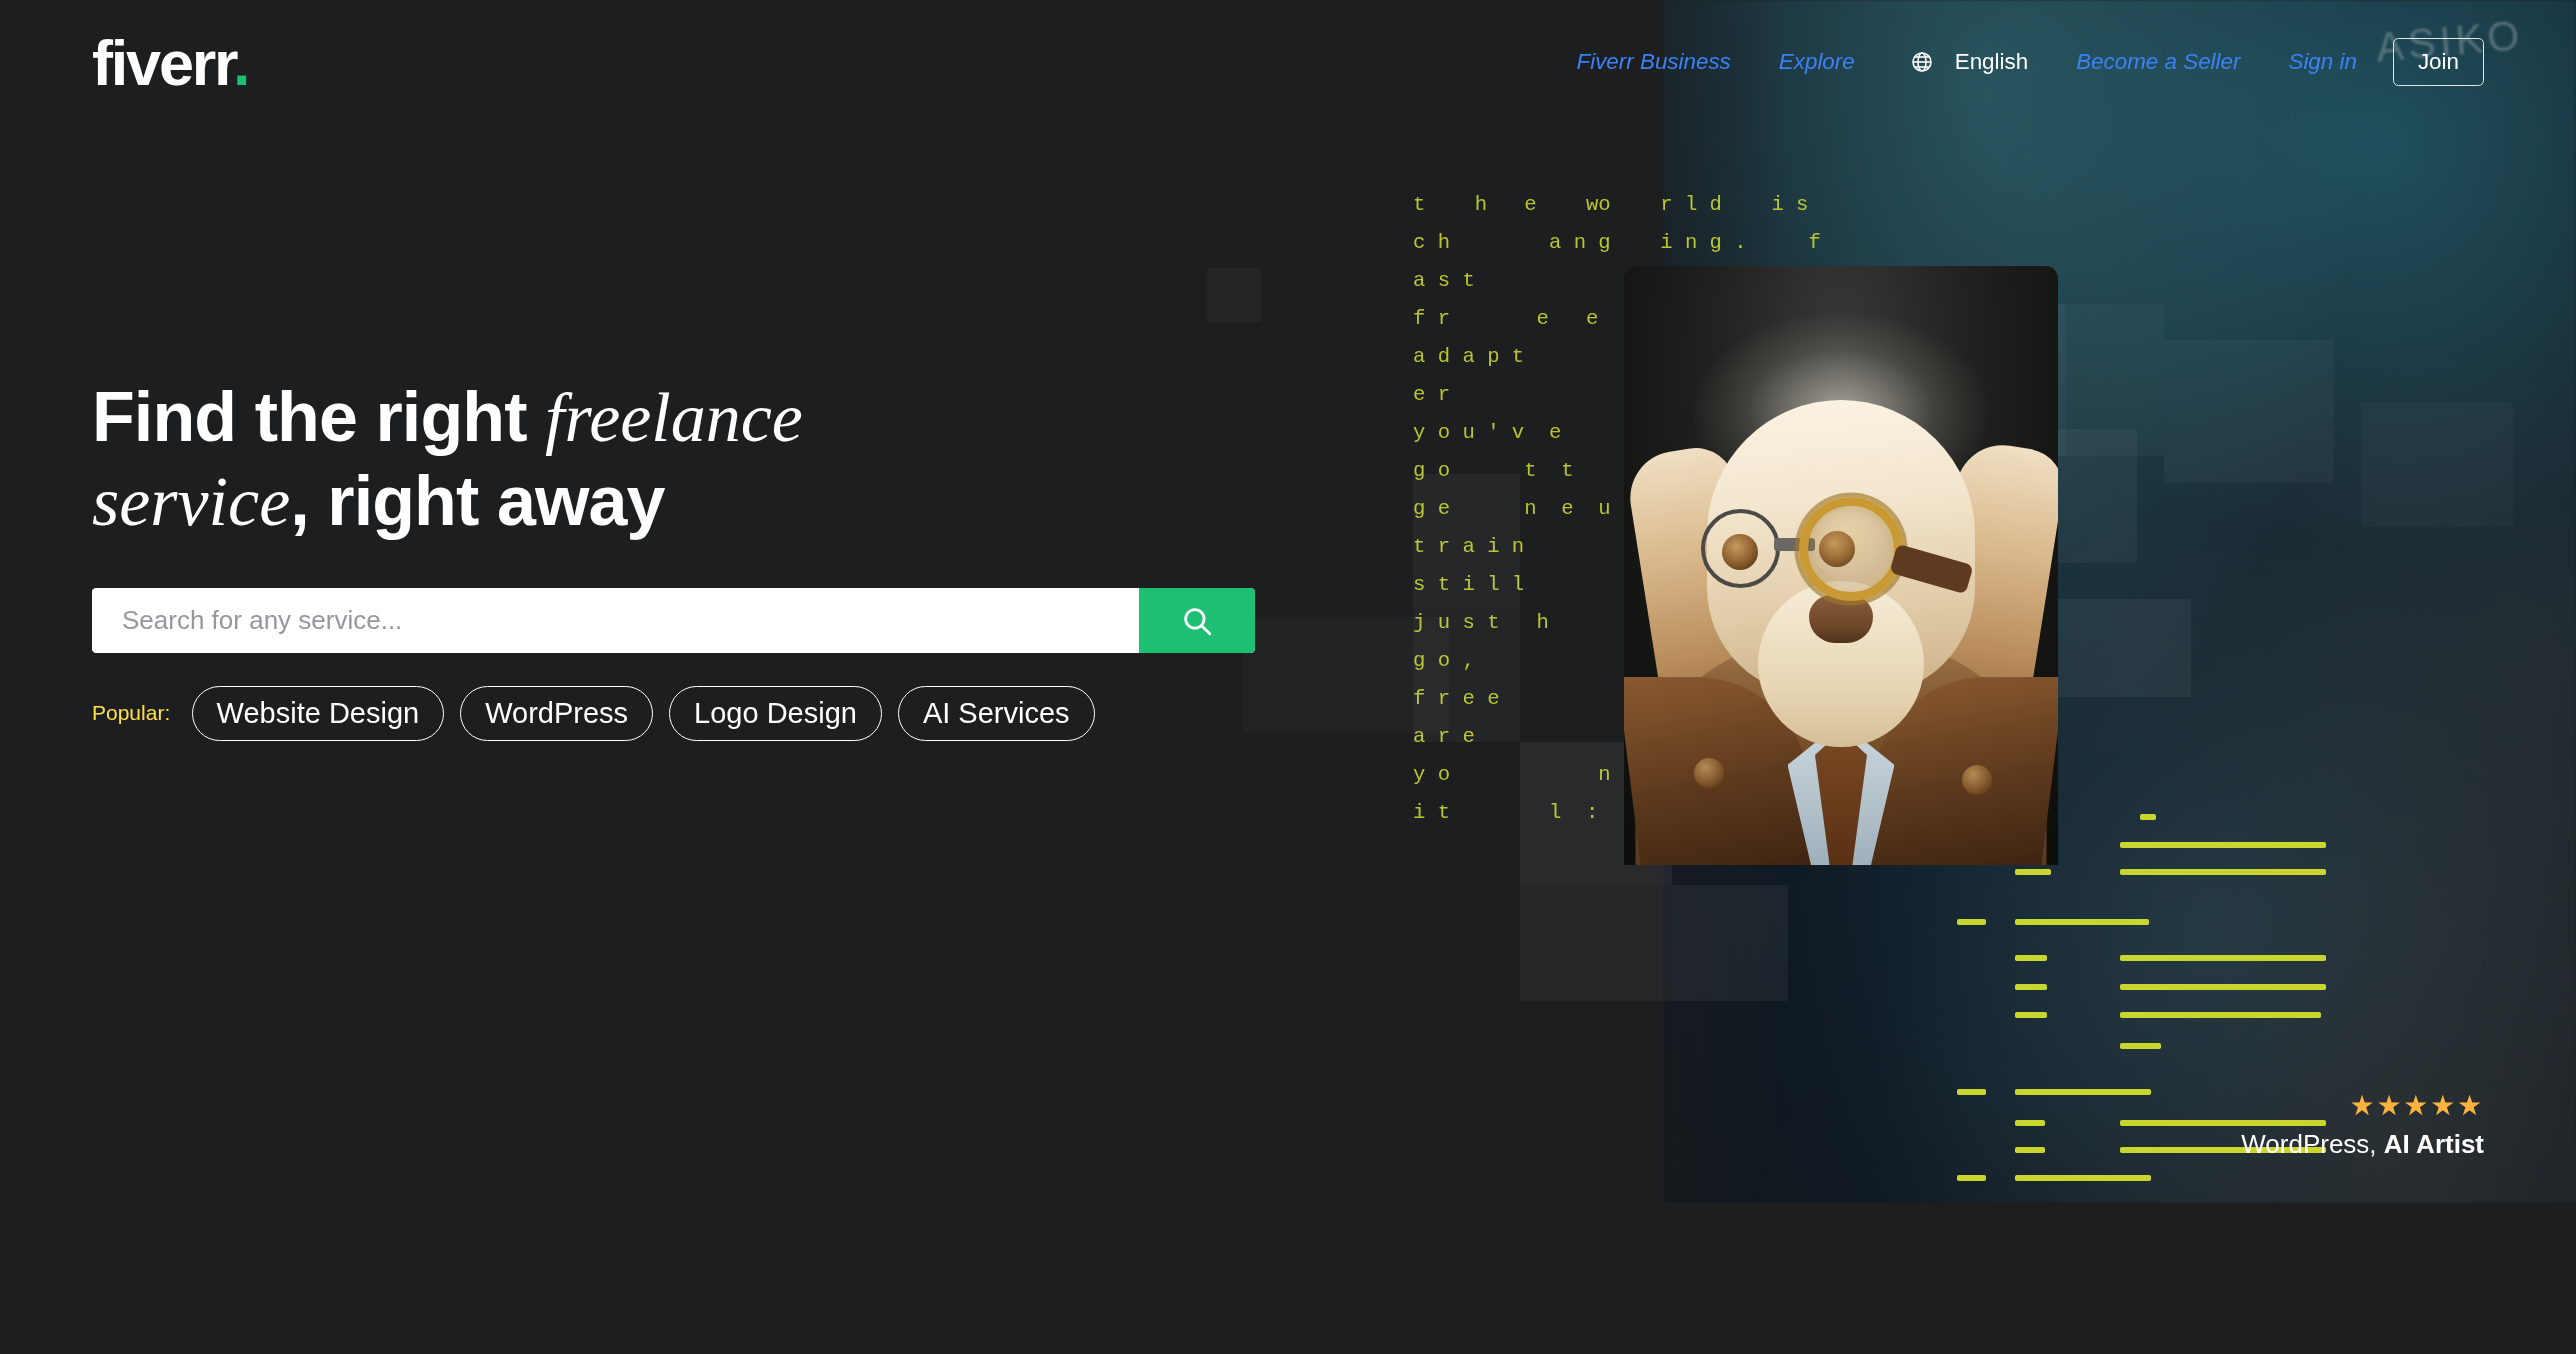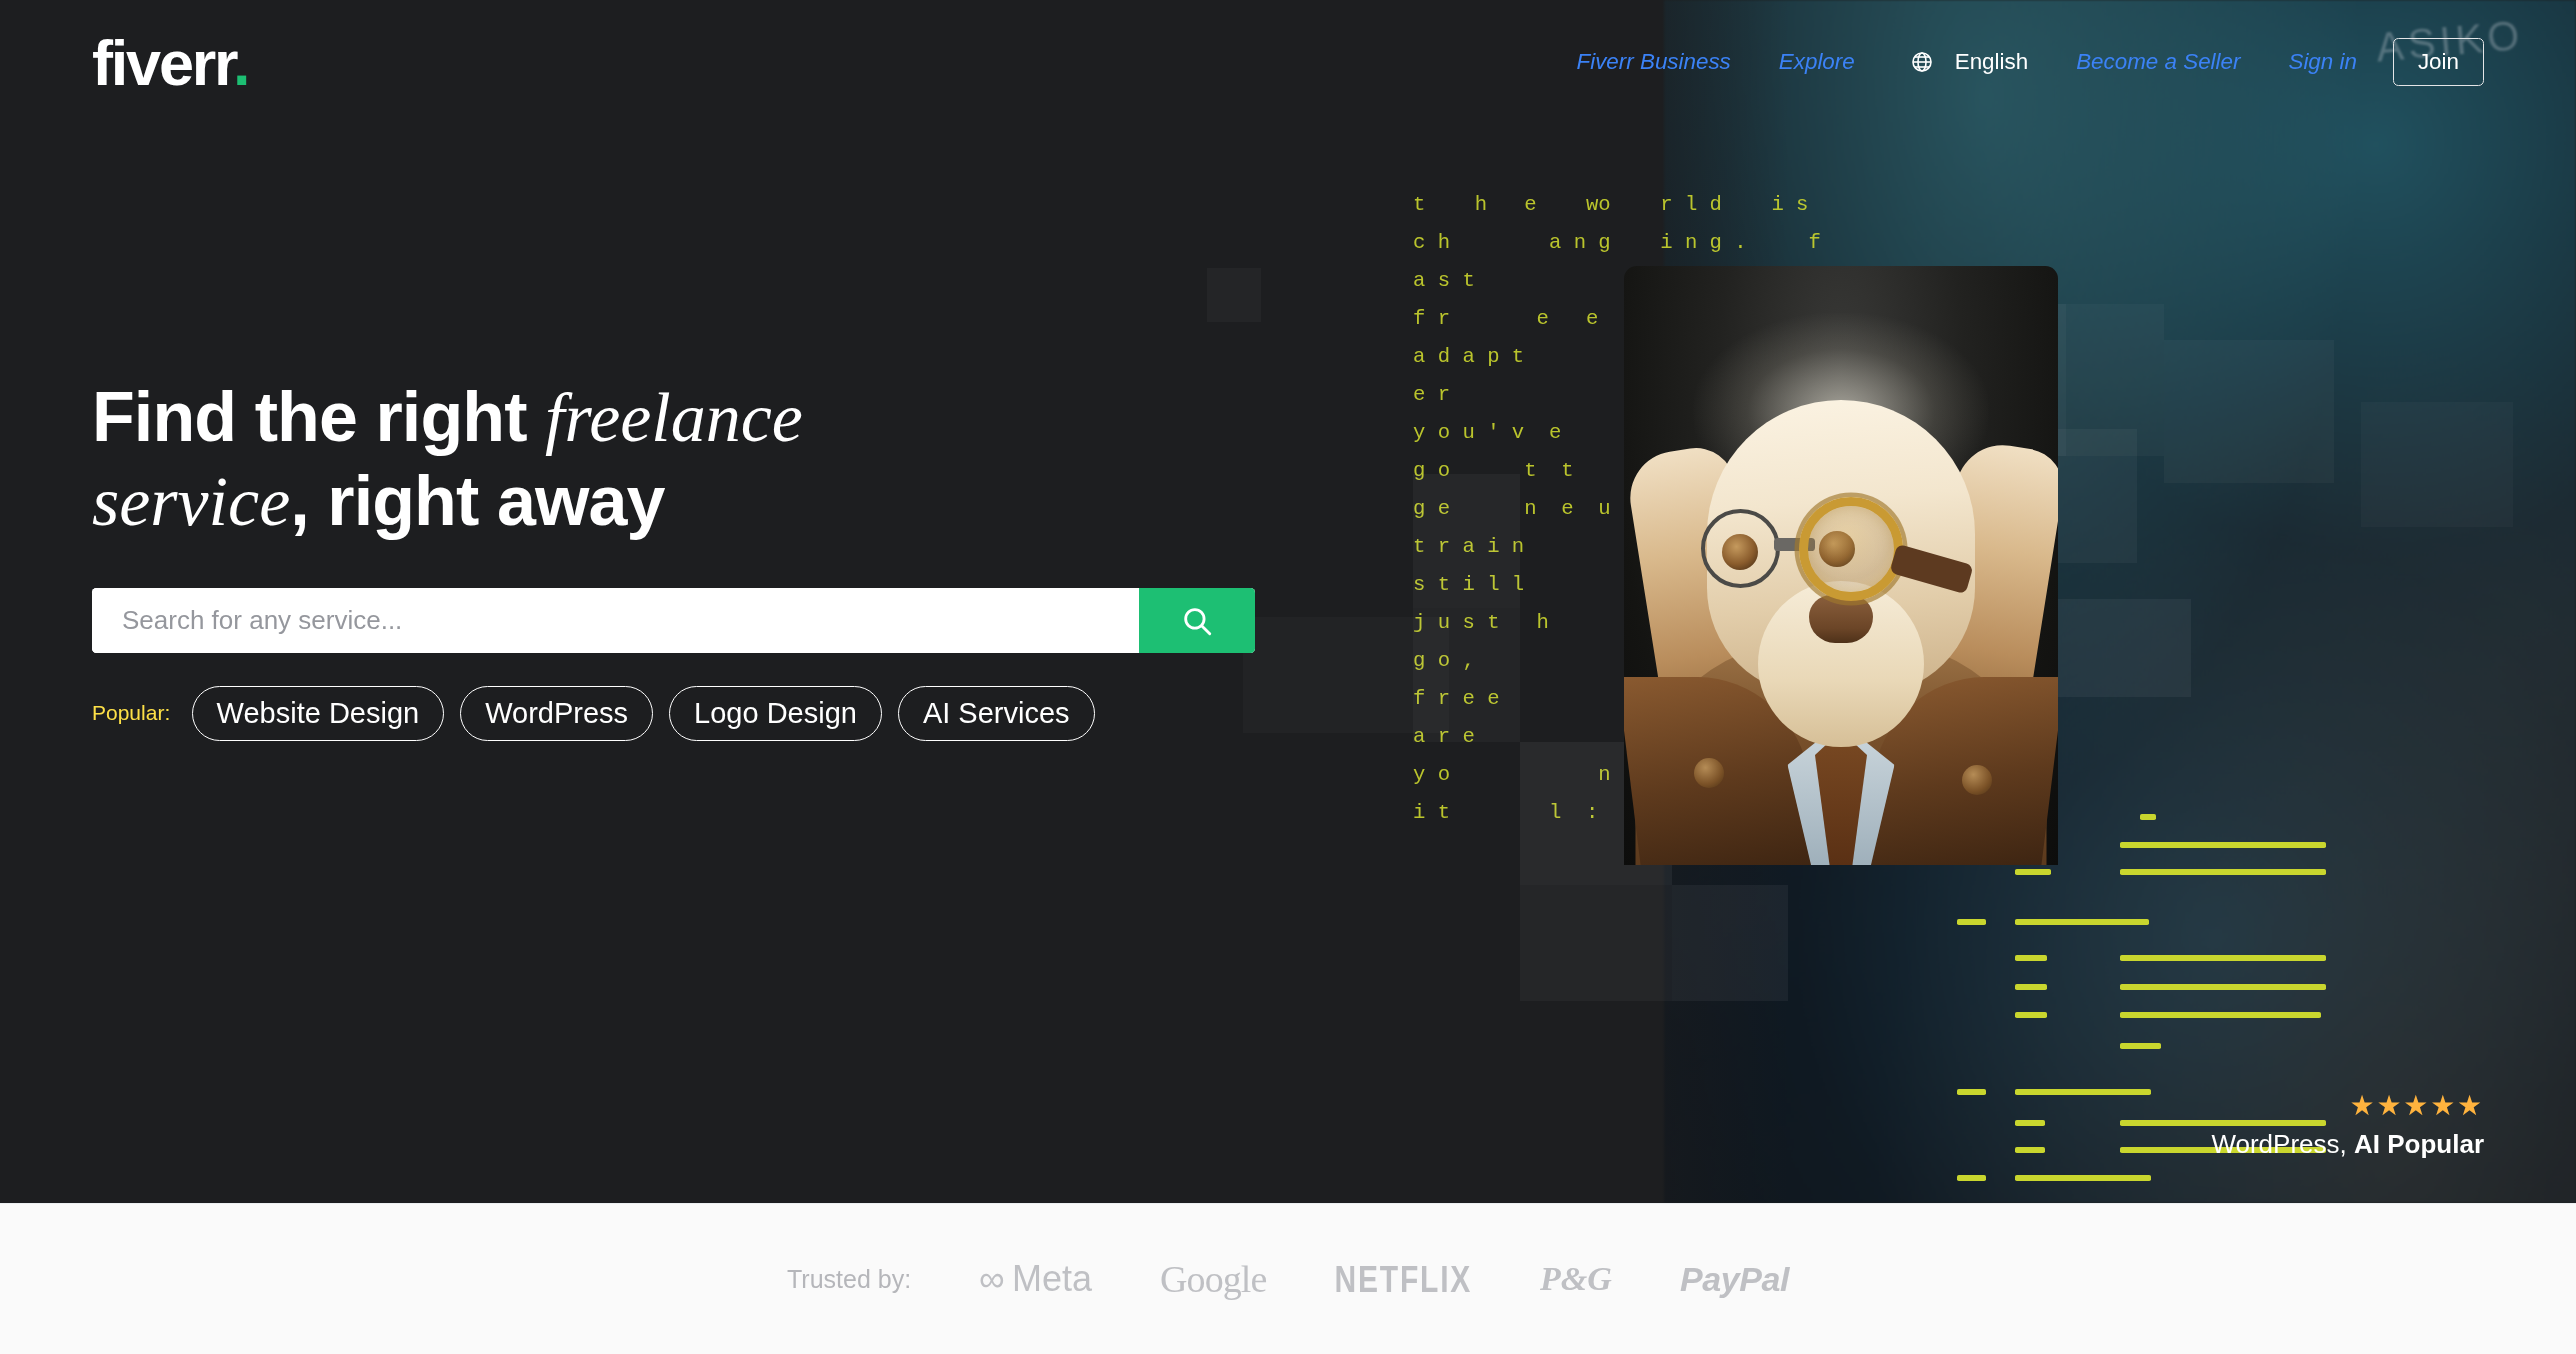--- a/index.html
+++ b/index.html
@@ -332,21 +332,21 @@
       <div class="cl" style="left:19.7px;  top:369px; width:30px;"></div>
       <div class="cl" style="left:125px; top:369px;width:206px;"></div>
       <div class="cl" style="left:-38px; top:397px; width:29px;"></div>
       <div class="cl" style="left:19.7px;  top:397px; width:136px;"></div>
     </div>
 
     <div class="testimonial">
       <div class="stars">★★★★★</div>
       <div class="tname">
         <span>WordPress,</span>
-        <b>AI Popular</b>
+        <b>AI Artist</b>
       </div>
     </div>
 
     <div class="header">
       <div class="logo">
         <span>fiverr</span><span class="dot">.</span>
       </div>
 
       <div class="nav">
         <div class="nav-item">Fiverr Business</div>
@@ -385,28 +385,15 @@
       <div class="popular">
         <span class="popular-label">Popular:</span>
         <span class="tag">Website Design</span>
         <span class="tag">WordPress</span>
         <span class="tag">Logo Design</span>
         <span class="tag">AI Services</span>
       </div>
     </div>
   </div>
 
-  <div class="trusted">
-    <span class="trusted-label">Trusted by:</span>
-
-    <span class="brand b-meta">
-      <span>∞</span>
-      <span>Meta</span>
-    </span>
-
-    <span class="brand b-google">Google</span>
-    <span class="brand b-netflix">NETFLIX</span>
-    <span class="brand b-pg">P&amp;G</span>
-    <span class="brand b-paypal">PayPal</span>
-  </div>
 
 </div>
 
 
 </body></html>

